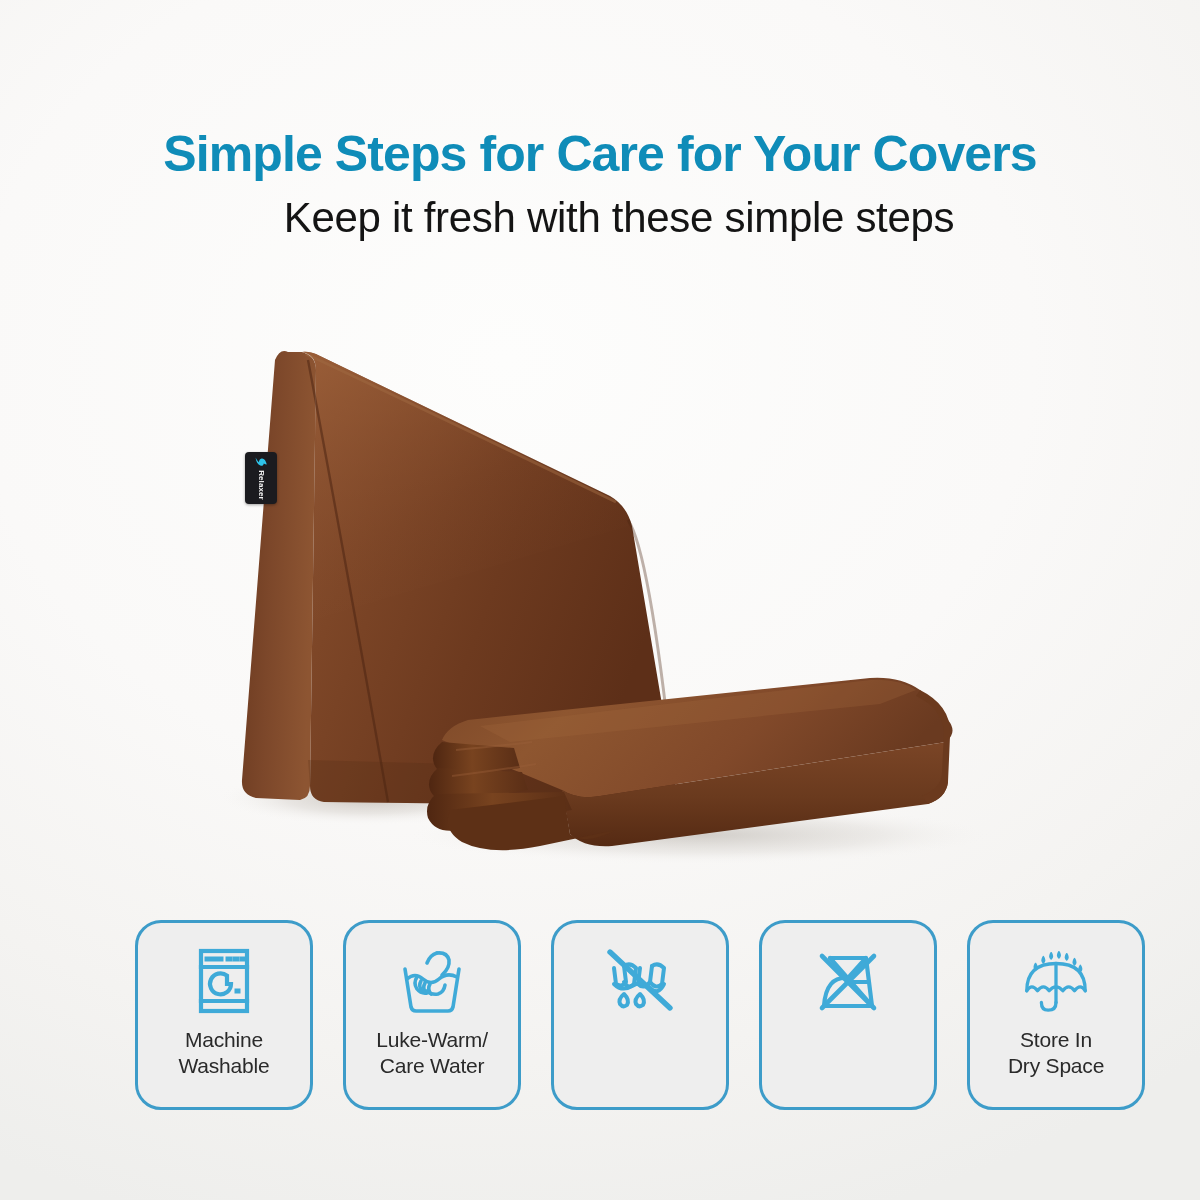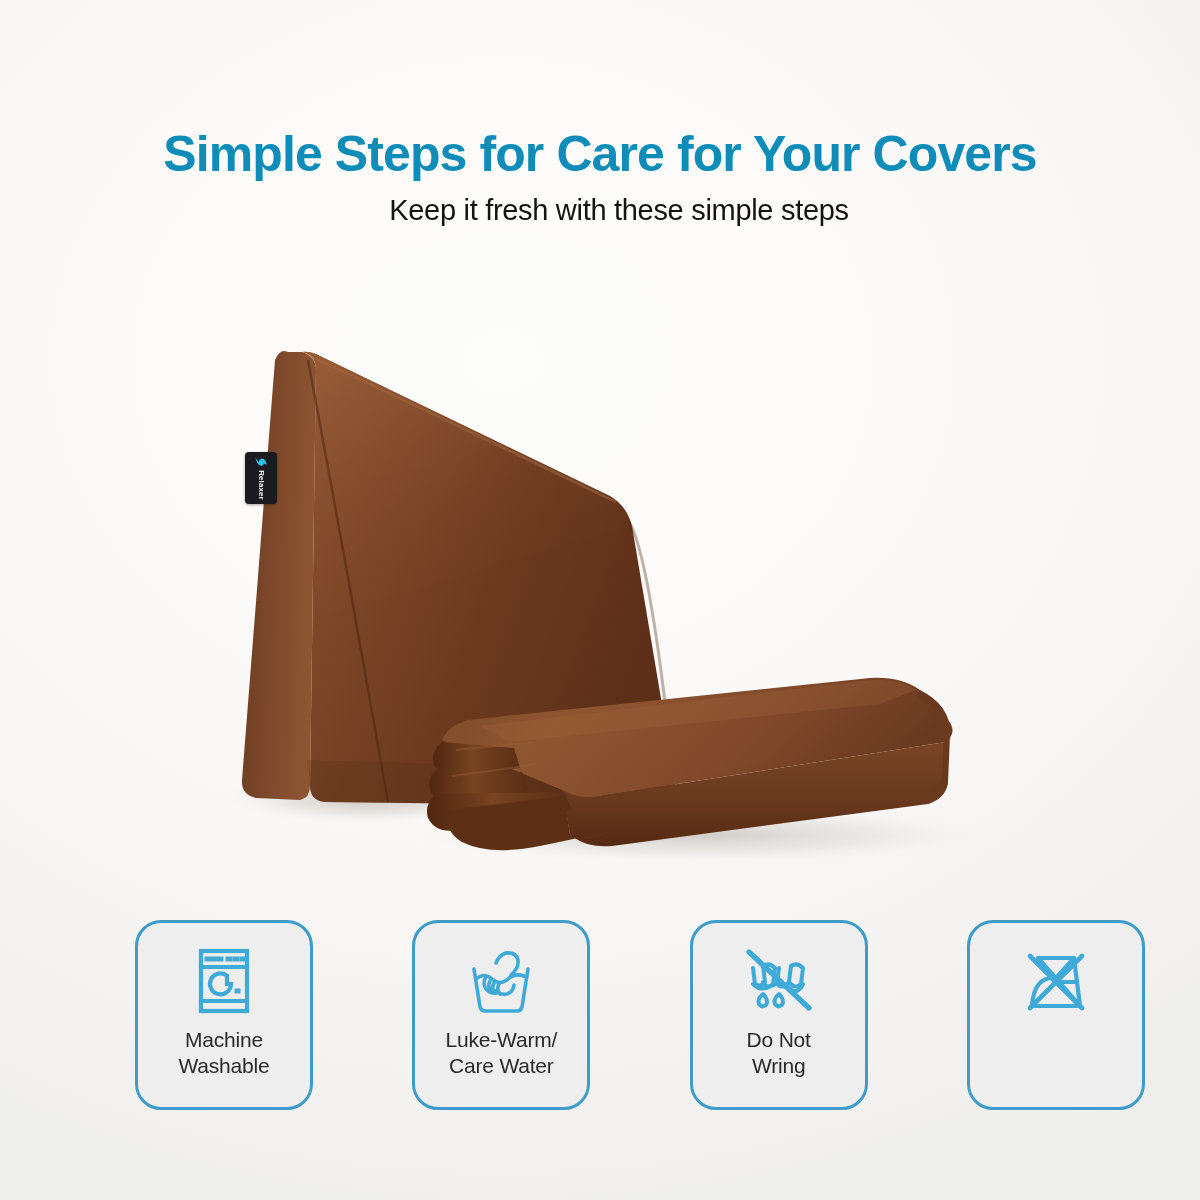--- a/index.html
+++ b/index.html
@@ -35,21 +35,21 @@
   #title {
     font-size: 50px;
     font-weight: bold;
     letter-spacing: -0.9px;
     color: #0f8cb8;
     line-height: 1.06;
     white-space: nowrap;
   }
   #subtitle {
     margin-top: 14px;
-    font-size: 29px;
+    font-size: 42px;
     font-weight: normal;
     color: #141414;
     letter-spacing: -0.3px;
     line-height: 1.1;
     white-space: nowrap;
     margin-left: 38px;
   }
 
   
   #hero {
@@ -318,35 +318,57 @@
           <path d="M48 18 Q54 14 60 20 L58 36 Q52 42 46 34"></path>
 
           <path d="M10 36 Q18 44 28 38 T 46 40 T 60 36"></path>
 
           <path d="M20 46 Q26 52 23 57 Q19 60 16 56 Q14 51 20 46 Z"></path>
           <path d="M36 46 Q42 52 39 57 Q35 60 32 56 Q30 51 36 46 Z"></path>
 
           <line x1="6" y1="4" x2="66" y2="60" stroke-width="5.4"></line>
         </svg>
       </div>
-      <div class="card-label">Do Not
-Wring</div>
     </div>
 
     <div class="card">
       <div class="card-icon">
         <svg width="68" height="66" viewBox="0 0 68 66" fill="none" stroke="#3faad8" stroke-width="4.2" stroke-linecap="round" stroke-linejoin="round">
 
           <path d="M16 10 L52 10 L58 58 L10 58"></path>
           <path d="M16 10 L58 58"></path>
           <path d="M10 58 Q12 28 34 30"></path>
           <path d="M34 30 L52 10"></path>
           <path d="M38 34 L54 34"></path>
 
           <line x1="8" y1="8" x2="60" y2="60" stroke-width="4.6"></line>
           <line x1="60" y1="8" x2="8" y2="60" stroke-width="4.6"></line>
         </svg>
       </div>
     </div>
 
+    <div class="card">
+      <div class="card-icon">
+        <svg width="76" height="68" viewBox="0 0 76 68" fill="none" stroke="#3faad8" stroke-width="3.4" stroke-linecap="round" stroke-linejoin="round">
+
+          <path d="M17 16 q2.6 4 0 6.4 q-2.6 -2.4 0 -6.4 Z" fill="#3faad8" stroke-width="1.6"></path>
+          <path d="M25 9 q2.6 4 0 6.4 q-2.6 -2.4 0 -6.4 Z" fill="#3faad8" stroke-width="1.6"></path>
+          <path d="M33 5 q2.6 4 0 6.4 q-2.6 -2.4 0 -6.4 Z" fill="#3faad8" stroke-width="1.6"></path>
+          <path d="M41 4 q2.6 4 0 6.4 q-2.6 -2.4 0 -6.4 Z" fill="#3faad8" stroke-width="1.6"></path>
+          <path d="M49 6 q2.6 4 0 6.4 q-2.6 -2.4 0 -6.4 Z" fill="#3faad8" stroke-width="1.6"></path>
+          <path d="M57 11 q2.6 4 0 6.4 q-2.6 -2.4 0 -6.4 Z" fill="#3faad8" stroke-width="1.6"></path>
+          <path d="M63 18 q2.6 4 0 6.4 q-2.6 -2.4 0 -6.4 Z" fill="#3faad8" stroke-width="1.6"></path>
+
+          <path d="M8 44 Q8 16 38 16 Q68 16 68 44"></path>
+
+          <path d="M8 44 Q13 36 19 44 Q25 36 31 44 Q38 36 45 44 Q51 36 57 44 Q63 36 68 44"></path>
+
+          <line x1="38" y1="16" x2="38" y2="56"></line>
+
+          <path d="M38 56 Q38 64 30 64 Q23 64 23 56"></path>
+        </svg>
+      </div>
+      <div class="card-label">Store In
+Dry Space</div>
+    </div>
 
   </div>
 </div>
 
 </body></html>

